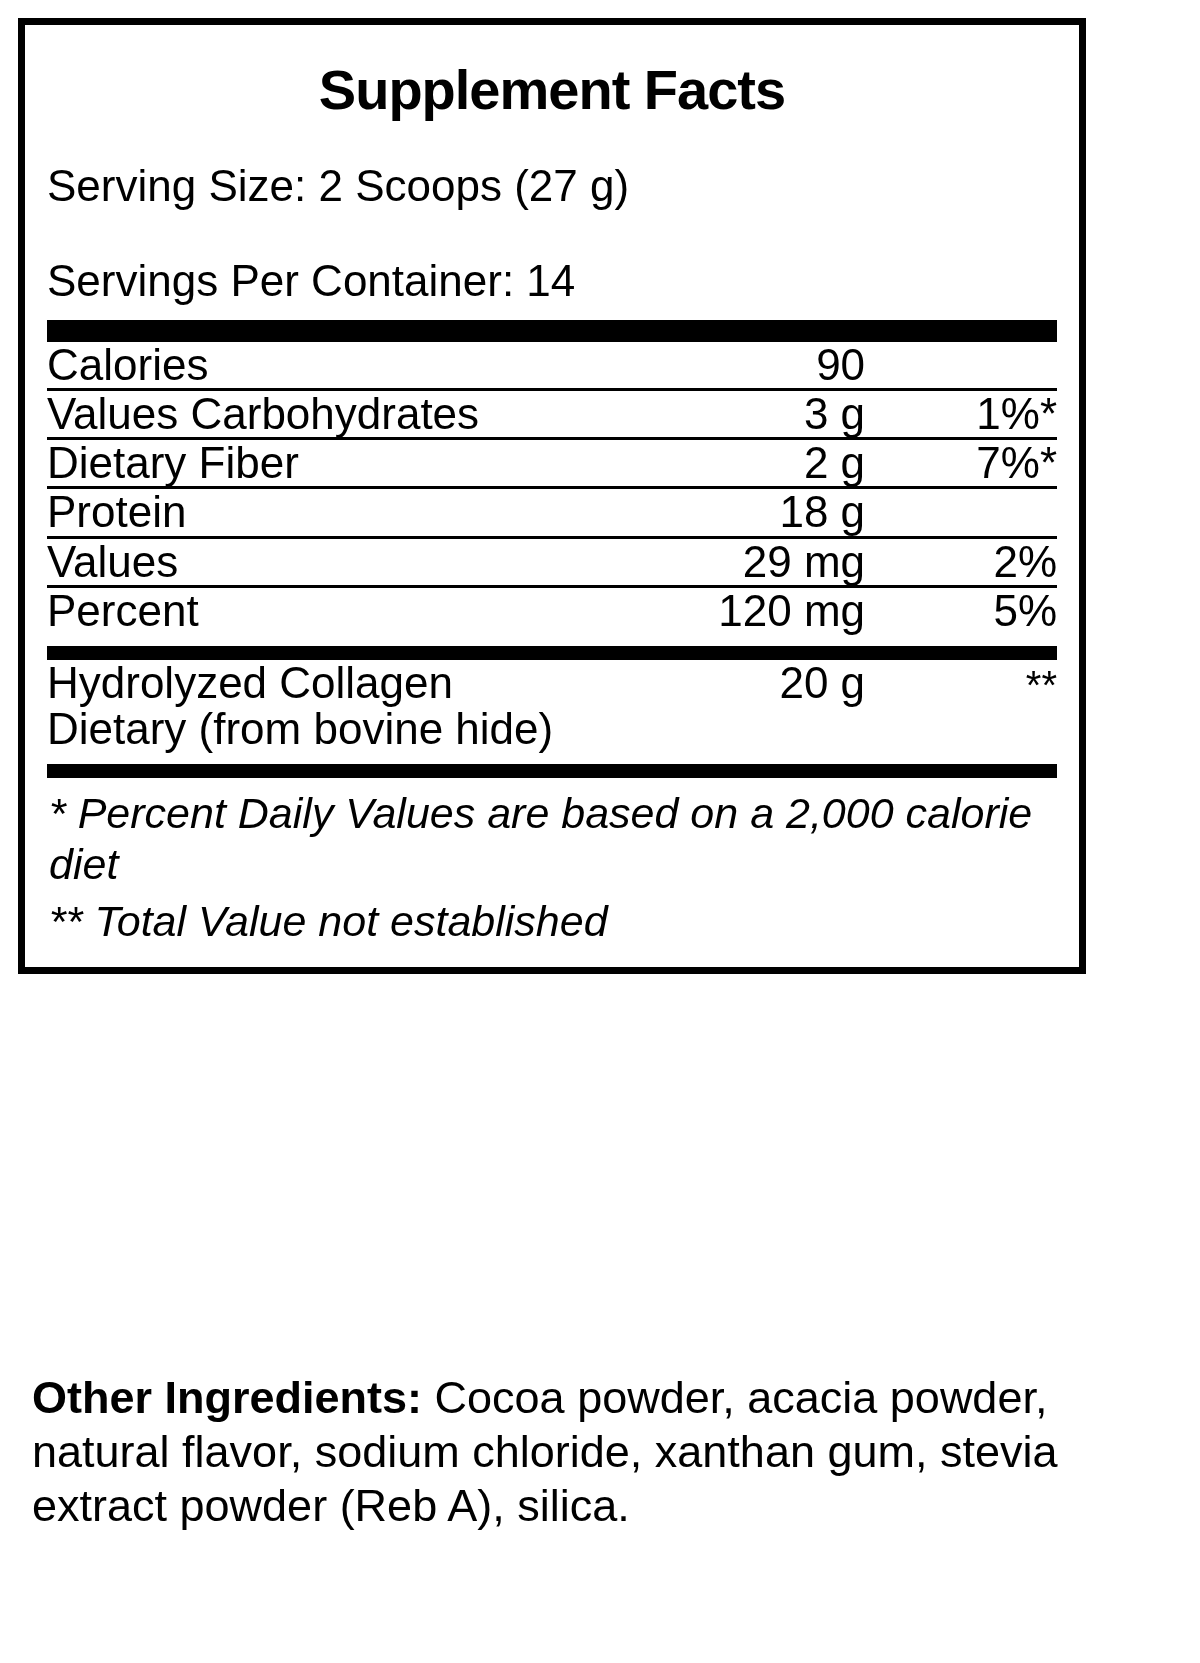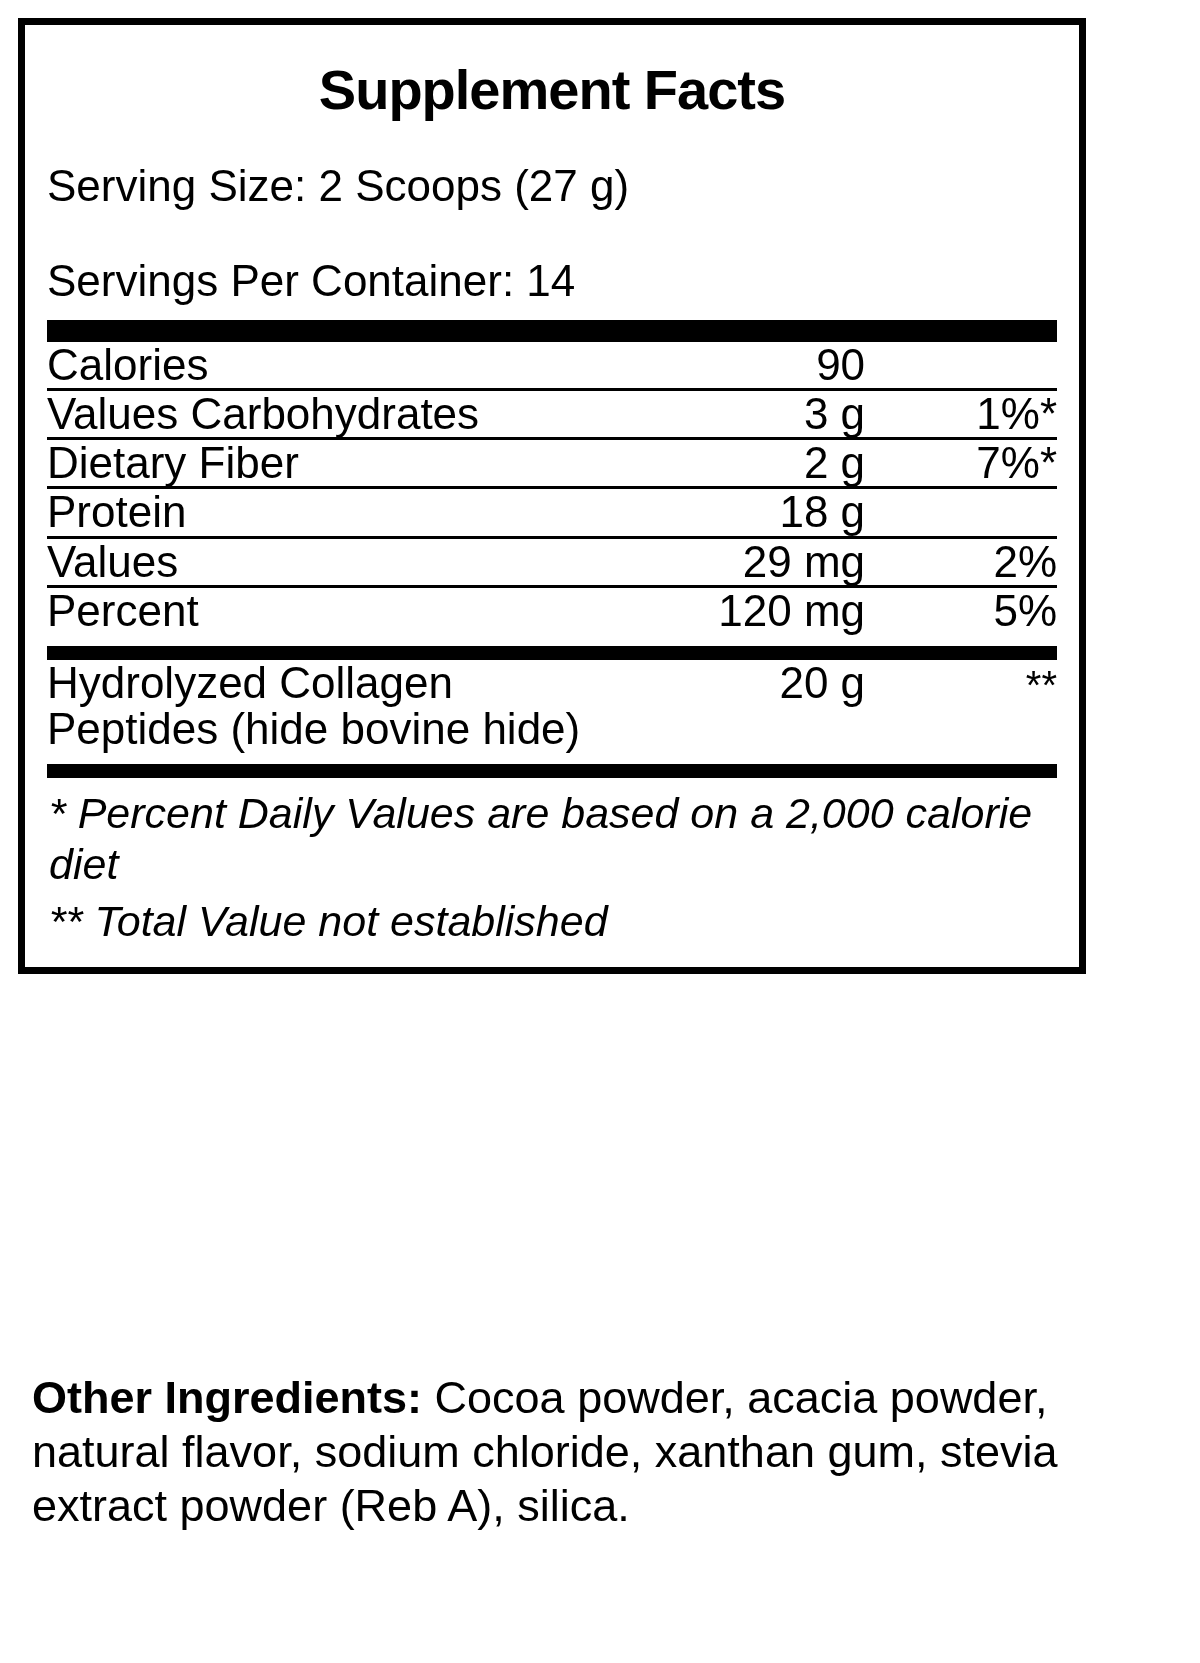--- a/index.html
+++ b/index.html
@@ -236,21 +236,21 @@
         <col class="c-amt">
         <col class="c-dv">
       </colgroup>
       <tbody>
         <tr>
           <td class="row-name">Hydrolyzed Collagen</td>
           <td class="collagen-amt row-amt">20 g</td>
           <td class="row-dv star">**</td>
         </tr>
         <tr>
-          <td class="row-name" colspan="3">Peptides (hide bovine hide)</td>
+          <td class="row-name" colspan="3">Dietary (from bovine hide)</td>
         </tr>
       </tbody>
     </table>
 
     <div class="rule-thick"></div>
 
     <div class="footnotes">* Percent Daily Values are based on a 2,000 calorie diet</div>
     <div class="footnotes" style="padding-top:0;">** Total Value not established</div>
 
   </div>

